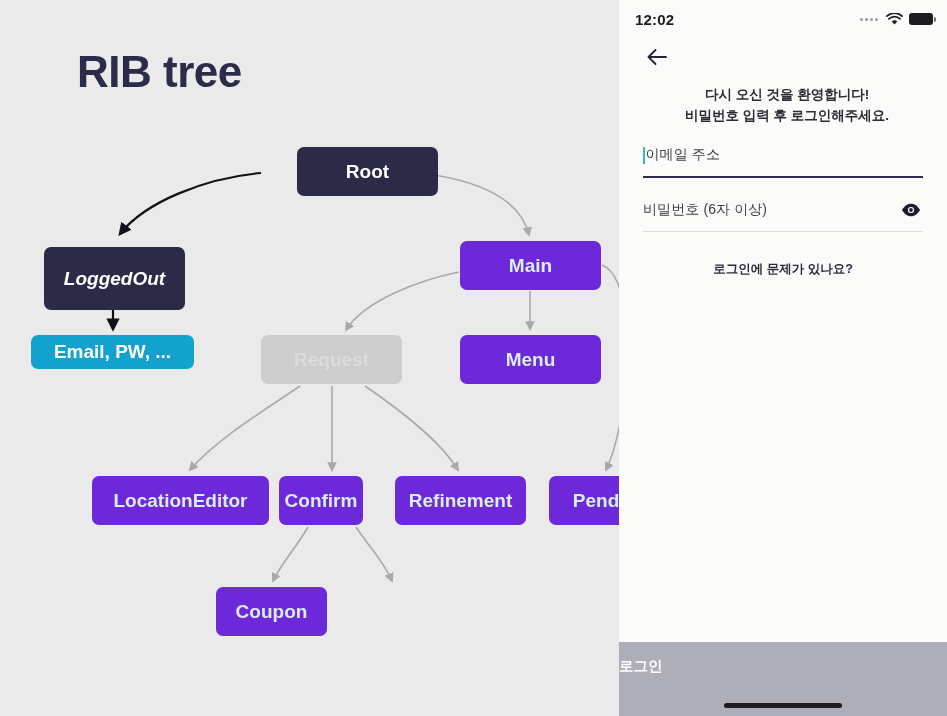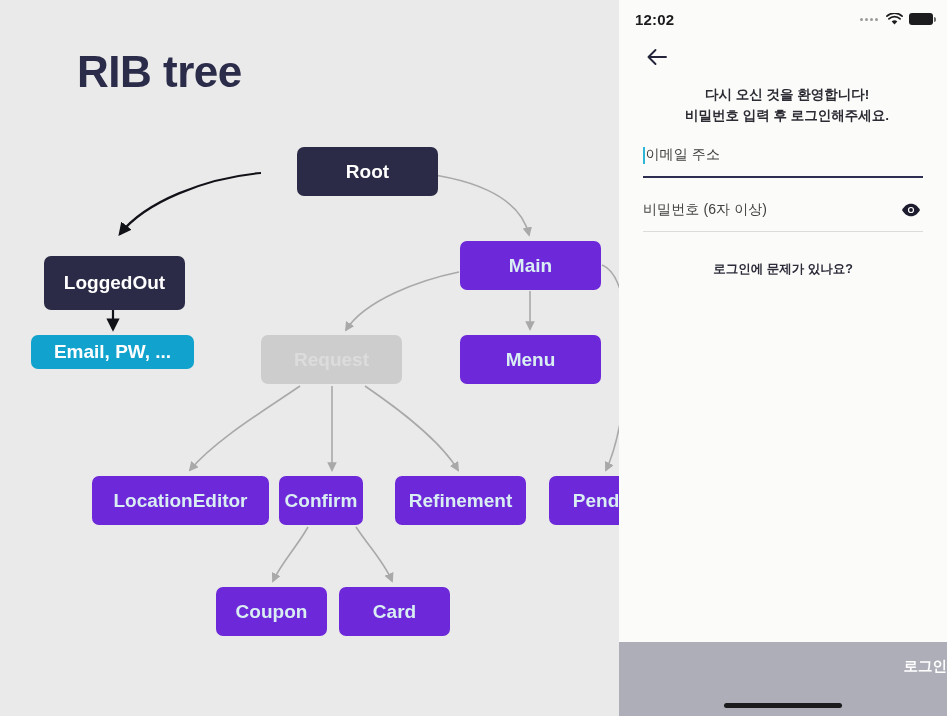--- a/index.html
+++ b/index.html
@@ -223,21 +223,21 @@
 
   #login-button {
     position: absolute;
     left: 0;
     right: 0;
     bottom: 0;
     height: 74px;
     background: #aeaeb9;
     display: flex;
     align-items: flex-start;
-    justify-content: flex-end;
+    justify-content: flex-start;
     padding-top: 15px;
     box-sizing: border-box;
     cursor: pointer;
   }
   #login-button-label {
     font-size: 14.5px;
     font-weight: bold;
     color: #ffffff;
   }
   #home-indicator {
@@ -294,41 +294,40 @@
       <g stroke="#111118" fill="none" stroke-width="2.2" marker-end="url(#arrow-dark)">
 
         <path d="M 261 173 C 205 178 145 202 120 234"></path>
 
         <path d="M 113 291 L 113 329"></path>
       </g>
     </svg>
 
     <div class="node active-dark" style="left:261px; top:147px; width:141px; height:49px;margin-left:36px;">Root</div>
 
-    <div class="node active-dark" style="left:44px; top:256px; width:141px; height:54px;">LoggedOut</div>
+    <div class="node active-dark" style="left:44px; top:247px; width:141px; height:63px;font-style:italic;">LoggedOut</div>
 
     <div class="node active-cyan" style="left:31px; top:335px; width:163px; height:34px;">Email, PW, ...</div>
 
     <div class="node faded-blue" style="left:460px; top:241px; width:141px; height:49px;">Main</div>
 
     <div class="node faded-blue" style="left:460px; top:335px; width:141px; height:49px;">Menu</div>
 
     <div class="node faded-gray" style="left:261px; top:335px; width:141px; height:49px;">Request</div>
 
     <div class="node faded-blue" style="left:92px; top:476px; width:177px; height:49px;">LocationEditor</div>
 
     <div class="node faded-blue" style="left:279px; top:476px; width:84px; height:49px;">Confirm</div>
 
     <div class="node faded-blue" style="left:395px; top:476px; width:131px; height:49px;">Refinement</div>
 
     <div class="node faded-blue" style="left:549px; top:476px; width:110px; height:49px;">Pend...</div>
 
     <div class="node faded-blue" style="left:216px; top:587px; width:111px; height:49px;">Coupon</div>
 
-    <div class="node faded-blue" style="left:339px; top:587px; width:111px; height:49px;">Card</div>
   </div>
 
   <div id="phone-panel">
 
     <div id="status-bar">
       <div id="status-time">12:02</div>
       <div id="status-icons">
         <span id="signal-dots">
           <i></i>
             <i></i>

